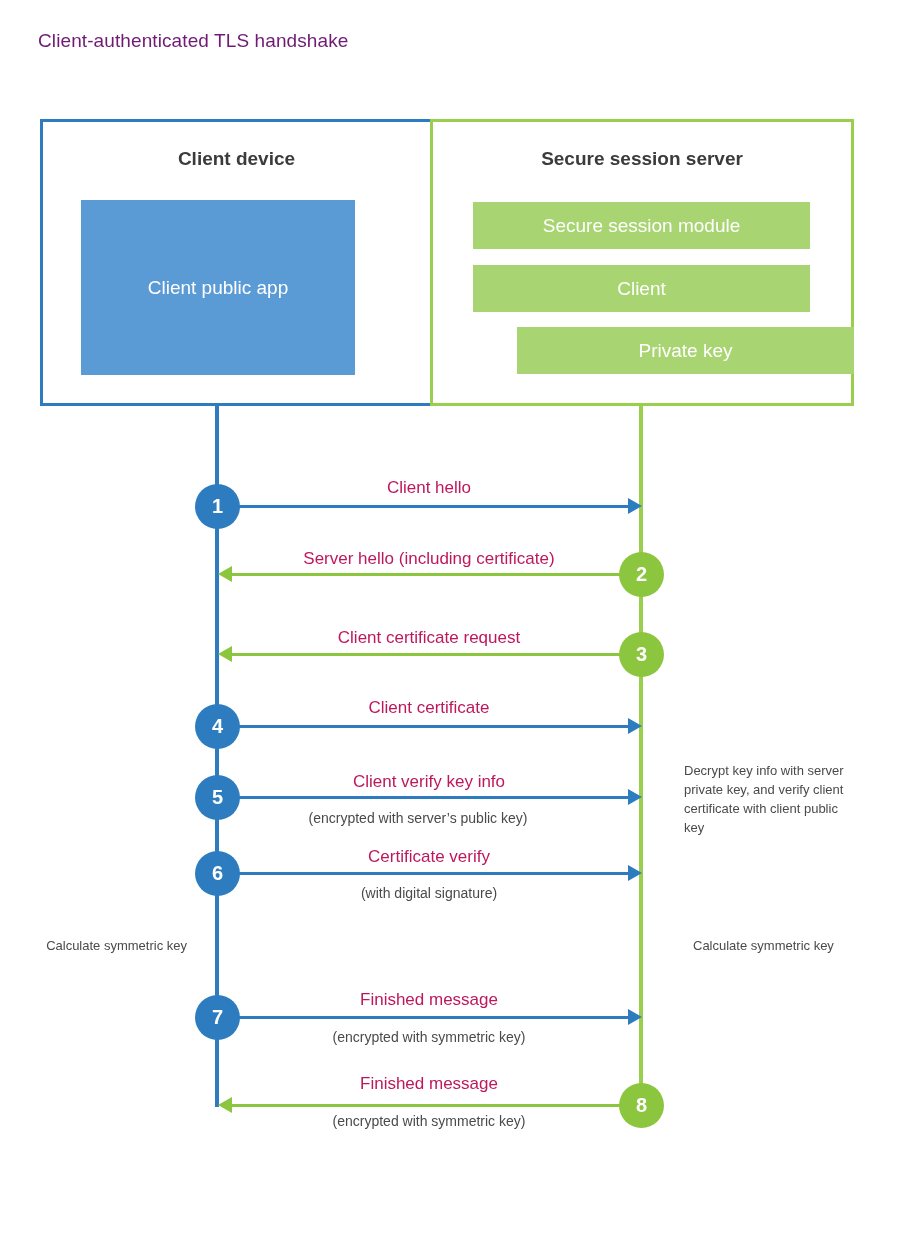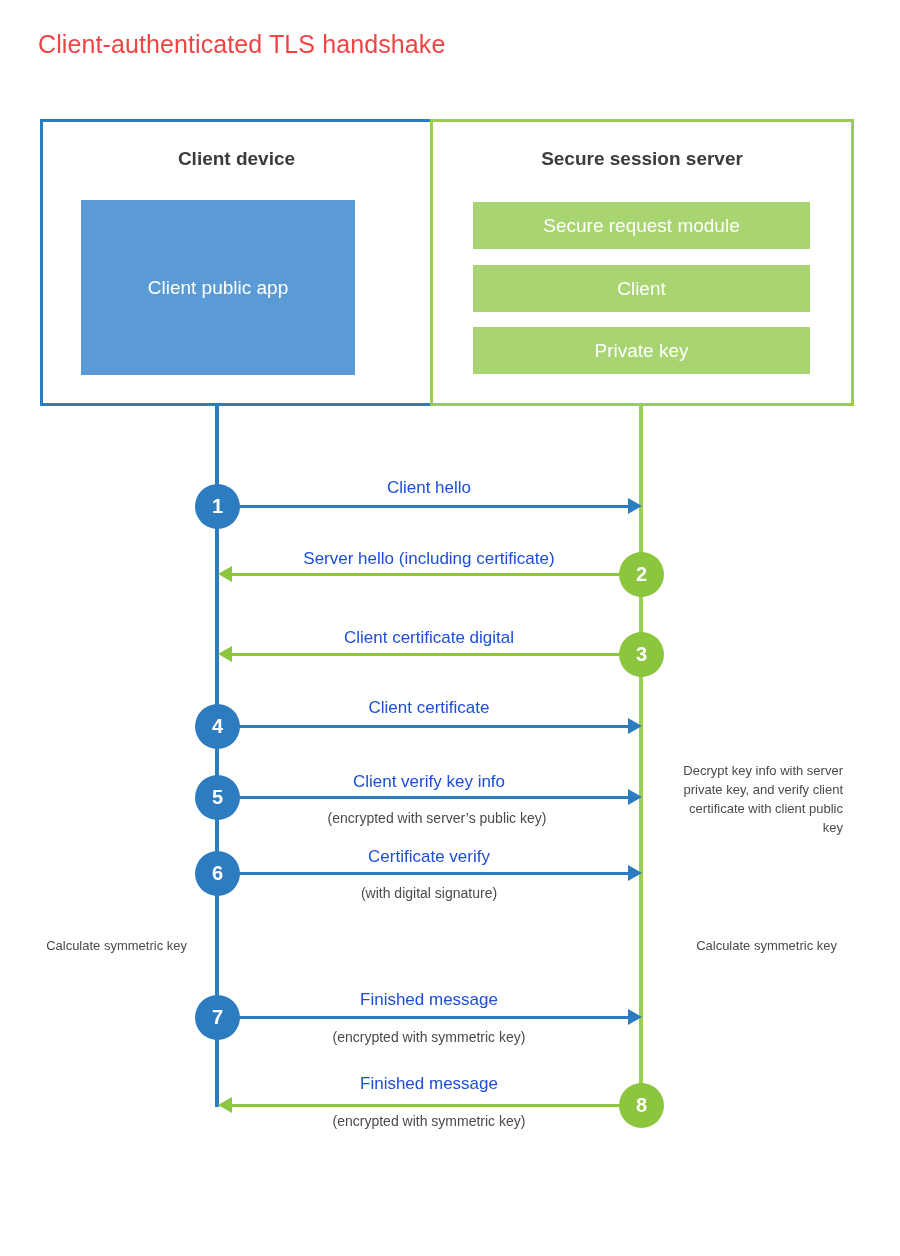--- a/index.html
+++ b/index.html
@@ -17,23 +17,23 @@
     height: 1256px;
     overflow: hidden;
     background: #ffffff;
   }
 
   
   #page-title {
     position: absolute;
     left: 38px;
     top: 30px;
-    font-size: 25px;
+    font-size: 19px;
     font-weight: 400;
-    color: #ef4444;
+    color: #701a75;
     letter-spacing: 0.1px;
     white-space: nowrap;
   }
 
   
   .party-box {
     position: absolute;
     background: #ffffff;
     box-sizing: border-box;
   }
@@ -89,21 +89,21 @@
     background: #a8d572;
     color: #ffffff;
     font-size: 19px;
     display: flex;
     align-items: center;
     justify-content: center;
     text-align: center;
   }
   #server-bar-0 { top: 80px; }
   #server-bar-1 { top: 143px; }
-  #server-bar-2 { top: 205px; }
+  #server-bar-2 { top: 205px; margin-left: 44px; }
 
   
   .lifeline {
     position: absolute;
     width: 4px;
   }
   #client-lifeline {
     left: 215px;
     top: 403px;
     height: 704px;
@@ -148,85 +148,85 @@
     font-weight: bold;
   }
   .step-circle.blue { background: #2e7cc0; }
   .step-circle.green { background: #8cc63f; }
 
   
   .msg-label {
     position: absolute;
     text-align: center;
     font-size: 17px;
-    color: #1d4ed8;
+    color: #be185d;
     white-space: nowrap;
   }
   .msg-sublabel {
     position: absolute;
     text-align: center;
     font-size: 14px;
     color: #4a4a4a;
     white-space: nowrap;
   }
   .side-note {
     position: absolute;
     font-size: 13px;
     color: #4a4a4a;
     line-height: 1.45;
   }
-  .side-note.left-align { text-align: right; }
+  .side-note.left-align { text-align: left; margin-left: 16px; }
   .side-note.right-align { text-align: right; }
 </style>
 </head>
 <body>
 
 <div id="canvas">
 
   <div id="page-title">Client-authenticated TLS handshake</div>
 
   <div id="client-box" class="party-box">
     <div class="party-title">Client device</div>
     <div id="client-app-block">Client public app</div>
   </div>
 
   <div id="server-box" class="party-box">
     <div class="party-title">Secure session server</div>
-    <div id="server-bar-0" class="server-bar">Secure request module</div>
+    <div id="server-bar-0" class="server-bar">Secure session module</div>
     <div id="server-bar-1" class="server-bar">Client</div>
     <div id="server-bar-2" class="server-bar">Private key</div>
   </div>
 
   <div id="client-lifeline" class="lifeline"></div>
   <div id="server-lifeline" class="lifeline"></div>
 
   <div class="msg-label" style="left:217px; top:478px; width:424px;">Client hello</div>
   <div class="msg-line blue" style="left:217px; top:505px; width:413px;"></div>
   <div class="arrow-head right blue" style="left:628px; top:498px;"></div>
   <div class="step-circle blue" style="left:195px; top:484px;">1</div>
 
   <div class="msg-label" style="left:217px; top:549px; width:424px;">Server hello (including certificate)</div>
   <div class="msg-line green" style="left:232px; top:573px; width:409px;"></div>
   <div class="arrow-head left green" style="left:218px; top:566px;"></div>
   <div class="step-circle green" style="left:619px; top:552px;">2</div>
 
-  <div class="msg-label" style="left:217px; top:628px; width:424px;">Client certificate digital</div>
+  <div class="msg-label" style="left:217px; top:628px; width:424px;">Client certificate request</div>
   <div class="msg-line green" style="left:232px; top:653px; width:409px;"></div>
   <div class="arrow-head left green" style="left:218px; top:646px;"></div>
   <div class="step-circle green" style="left:619px; top:632px;">3</div>
 
   <div class="msg-label" style="left:217px; top:698px; width:424px;">Client certificate</div>
   <div class="msg-line blue" style="left:217px; top:725px; width:413px;"></div>
   <div class="arrow-head right blue" style="left:628px; top:718px;"></div>
   <div class="step-circle blue" style="left:195px; top:704px;">4</div>
 
   <div class="msg-label" style="left:217px; top:772px; width:424px;">Client verify key info</div>
   <div class="msg-line blue" style="left:217px; top:796px; width:413px;"></div>
   <div class="arrow-head right blue" style="left:628px; top:789px;"></div>
-  <div class="msg-sublabel" style="left:225px; top:810px; width:424px;">(encrypted with server’s public key)</div>
+  <div class="msg-sublabel" style="left:206px; top:810px; width:424px;">(encrypted with server’s public key)</div>
   <div class="step-circle blue" style="left:195px; top:775px;">5</div>
 
   <div class="msg-label" style="left:217px; top:847px; width:424px;">Certificate verify</div>
   <div class="msg-line blue" style="left:217px; top:872px; width:413px;"></div>
   <div class="arrow-head right blue" style="left:628px; top:865px;"></div>
   <div class="msg-sublabel" style="left:217px; top:885px; width:424px;text-align:center;">(with digital signature)</div>
   <div class="step-circle blue" style="left:195px; top:851px;">6</div>
 
   <div class="msg-label" style="left:217px; top:990px; width:424px;">Finished message</div>
   <div class="msg-line blue" style="left:217px; top:1016px; width:413px;"></div>

